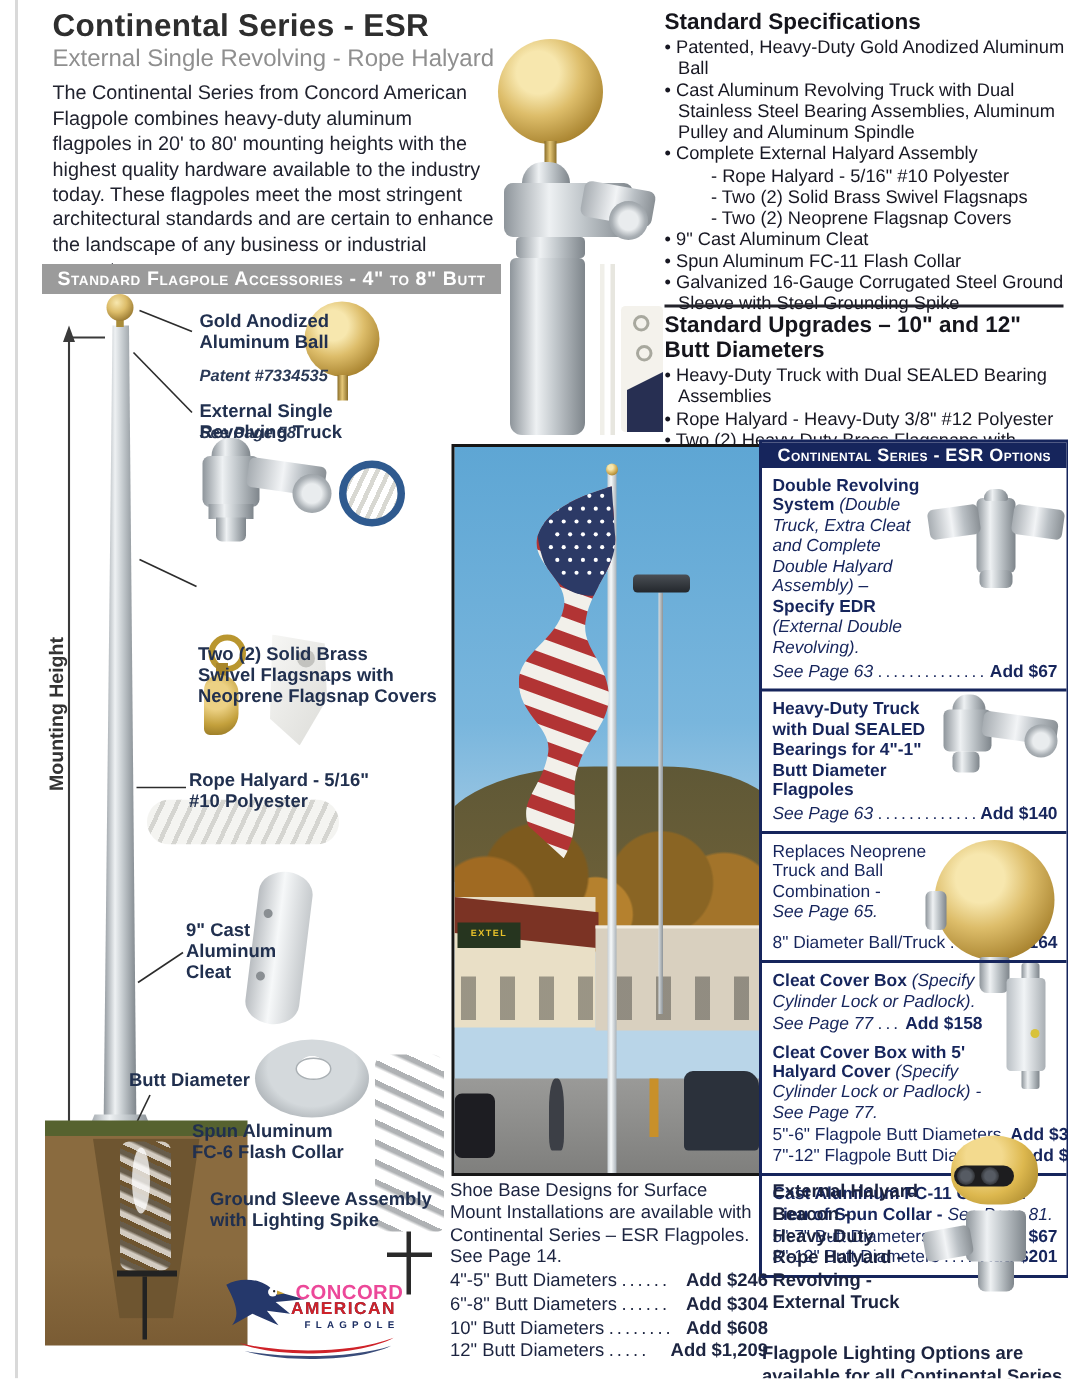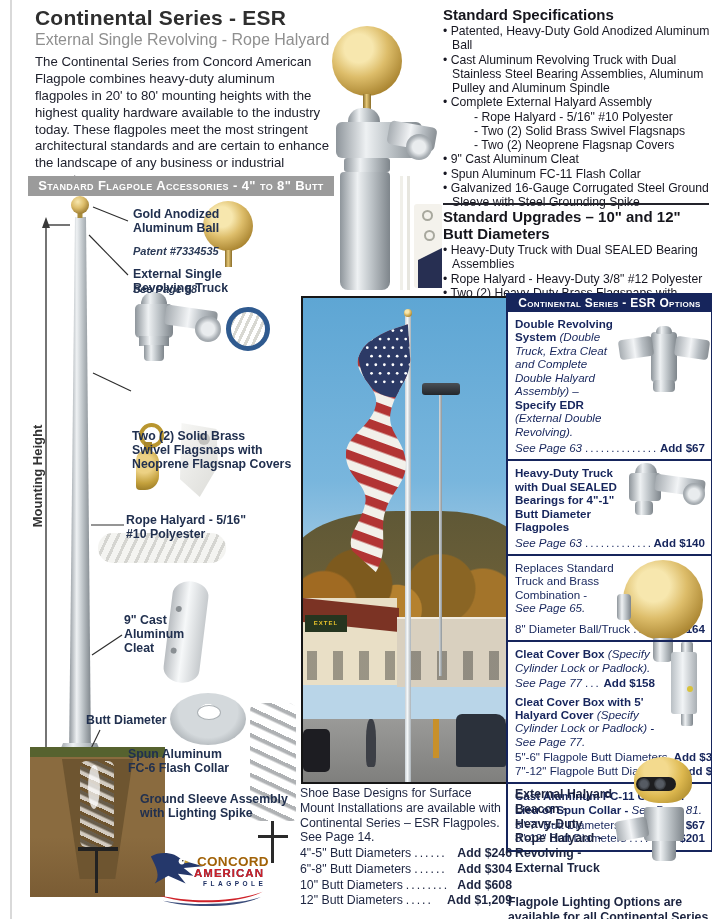--- a/index.html
+++ b/index.html
@@ -57,21 +57,21 @@
   .photo{left:301px;top:296px;width:209px;height:484px;border:2px solid #161616;overflow:hidden;
     background:linear-gradient(180deg,#5ea6d4 0%,#79b6dd 38%,#a9cde5 58%,#b9d5e8 62%);}
   .ph{position:absolute;}
   
   .shoe{left:300px;top:786px;width:212px;font-size:12.3px;line-height:1.2;color:#1c2440;}
   .shoe .row{font-size:12.3px;margin-top:1px;}
   .beacontxt{left:515px;top:787px;width:118px;font-size:12.3px;line-height:1.2;color:#1c2440;font-weight:600;}
   .lighting{left:508px;top:895px;width:202px;font-size:12.3px;line-height:1.2;color:#1c2440;font-weight:600;}
   
   .logo{left:147px;top:848px;width:128px;height:60px;}
-  .lg-concord{position:absolute;left:50px;top:6px;font-size:13.5px;font-weight:900;color:#a16207;letter-spacing:.3px;}
+  .lg-concord{position:absolute;left:50px;top:6px;font-size:13.5px;font-weight:900;color:#ec4899;letter-spacing:.3px;}
   .lg-american{position:absolute;left:47px;top:19px;font-size:11.5px;font-weight:900;color:#cf2229;letter-spacing:1px;text-shadow:0 0 0 #1d2f63;}
   .lg-flagpole{position:absolute;left:56px;top:32px;font-size:6.5px;font-weight:700;color:#1d2f63;letter-spacing:3.5px;}
 </style>
 </head>
 <body>
 
 <div id="canvas">
 
   <div class="abs page-edge"></div>
 
@@ -372,21 +372,21 @@
       </div>
     </div>
 
     <div class="opt-sec">
       <div class="o-img" style="right:2px;top:4px;width:92px;height:104px;">
         <div class="goldball" style="position:absolute;left:6px;top:0;width:80px;height:80px;"></div>
         <div class="trk-cyl metal" style="left:0;top:34px;width:14px;height:26px;"></div>
         <div class="trk-cyl metal" style="left:36px;top:78px;width:20px;height:24px;border-radius:2px 2px 5px 5px;"></div>
       </div>
       <div class="opt-txt">
-        <div>Replaces Standard Truck and Brass Combination -</div>
+        <div>Replaces Neoprene Truck and Ball Combination -</div>
         <div class="i">See Page 65.</div>
       </div>
       <div class="row" style="margin-top:7px;">
         <span>8" Diameter Ball/Truck</span>
         <span class="dots">.....</span>
         <span class="price">Add $164</span>
       </div>
     </div>
 
     <div class="opt-sec">

